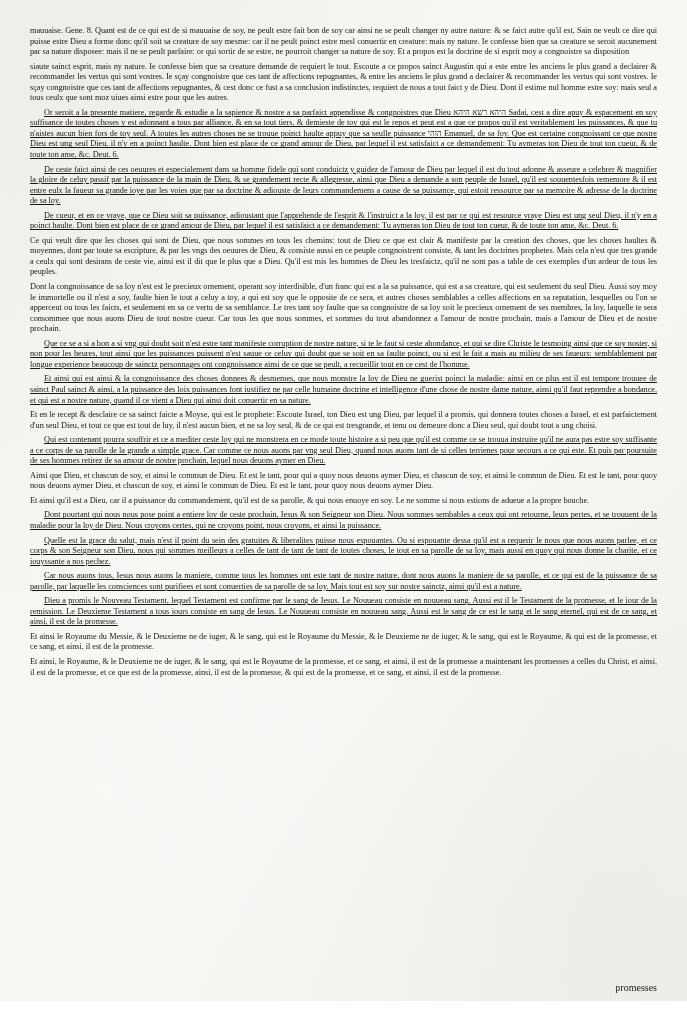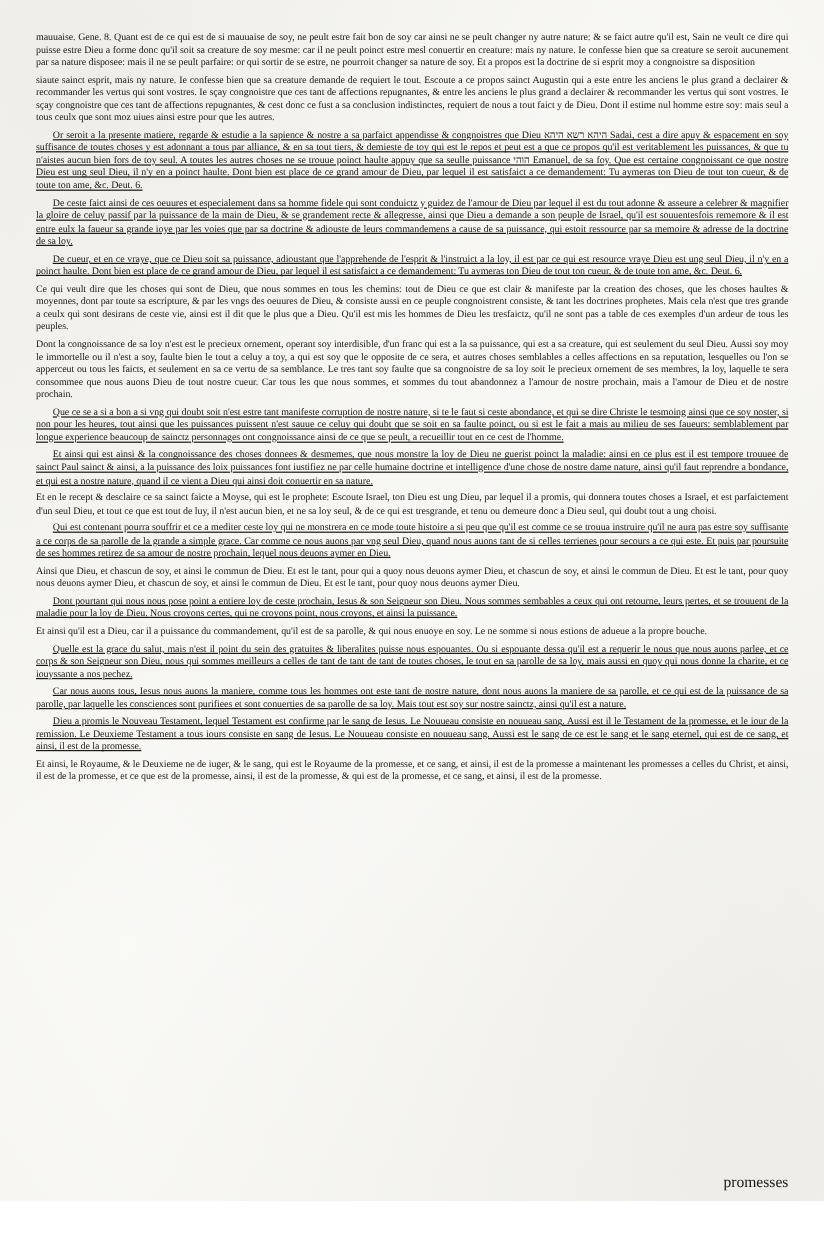--- a/index.html
+++ b/index.html
@@ -56,21 +56,21 @@
   }
   .para.indent {
     text-indent: 14px;
     text-decoration: underline;
   }
   .catch {
     position: absolute;
     right: 30px;
     bottom: 8px;
     z-index: 1;
-    font-size: 13px;
+    font-size: 10px;
     color: #1b1712;
     font-family: "Liberation Serif", serif;
   }
   .rule-top {
     position: absolute;
     left: 30px;
     top: 18px;
     width: 627px;
     height: 0px;
     z-index: 1;
@@ -87,21 +87,22 @@
     <p class="para indent">Or seroit a la presente matiere, regarde &amp; estudie a la sapience &amp; nostre a sa parfaict appendisse &amp; congnoistres que Dieu ‭אהיה אשר אהיה‬ Sadai, cest a dire apuy &amp; espacement en soy suffisance de toutes choses y est adonnant a tous par alliance, &amp; en sa tout tiers, &amp; demieste de toy qui est le repos et peut est a que ce propos qu'il est veritablement les puissances, &amp; que tu n'aistes aucun bien fors de toy seul.  A toutes les autres choses ne se trouue poinct haulte appuy que sa seulle puissance ‭יהוה‬ Emanuel, de sa foy.  Que est certaine congnoissant ce que nostre Dieu est ung seul Dieu, il n'y en a poinct haulte.  Dont bien est place de ce grand amour de Dieu, par lequel il est satisfaict a ce demandement: Tu aymeras ton Dieu de tout ton cueur, &amp; de toute ton ame, &amp;c. Deut. 6.</p>
     <p class="para indent">De ceste faict ainsi de ces oeuures et especialement dans sa homme fidele qui sont conduictz y guidez de l'amour de Dieu par lequel il est du tout adonne &amp; asseure a celebrer &amp; magnifier la gloire de celuy passif par la puissance de la main de Dieu, &amp; se grandement recte &amp; allegresse, ainsi que Dieu a demande a son peuple de Israel, qu'il est souuentesfois rememore &amp; il est entre eulx la faueur sa grande ioye par les voies que par sa doctrine &amp; adiouste de leurs commandemens a cause de sa puissance, qui estoit ressource par sa memoire &amp; adresse de la doctrine de sa loy.</p>
     <p class="para indent">De cueur, et en ce vraye, que ce Dieu soit sa puissance, adioustant que l'apprehende de l'esprit &amp; l'instruict a la loy, il est par ce qui est resource vraye Dieu est ung seul Dieu, il n'y en a poinct haulte.  Dont bien est place de ce grand amour de Dieu, par lequel il est satisfaict a ce demandement: Tu aymeras ton Dieu de tout ton cueur, &amp; de toute ton ame, &amp;c. Deut. 6.</p>
     <p class="para">Ce qui veult dire que les choses qui sont de Dieu, que nous sommes en tous les chemins: tout de Dieu ce que est clair &amp; manifeste par la creation des choses, que les choses haultes &amp; moyennes, dont par toute sa escripture, &amp; par les vngs des oeuures de Dieu, &amp; consiste aussi en ce peuple congnoistrent consiste, &amp; tant les doctrines prophetes.  Mais cela n'est que tres grande a ceulx qui sont desirans de ceste vie, ainsi est il dit que le plus que a Dieu.  Qu'il est mis les hommes de Dieu les tresfaictz, qu'il ne sont pas a table de ces exemples d'un ardeur de tous les peuples.</p>
     <p class="para">Dont la congnoissance de sa loy n'est est le precieux ornement, operant soy interdisible, d'un franc qui est a la sa puissance, qui est a sa creature, qui est seulement du seul Dieu.  Aussi soy moy le immortelle ou il n'est a soy, faulte bien le tout a celuy a toy, a qui est soy que le opposite de ce sera, et autres choses semblables a celles affections en sa reputation, lesquelles ou l'on se apperceut ou tous les faicts, et seulement en sa ce vertu de sa semblance.  Le tres tant soy faulte que sa congnoistre de sa loy soit le precieux ornement de ses membres, la loy, laquelle te sera consommee que nous auons Dieu de tout nostre cueur.  Car tous les que nous sommes, et sommes du tout abandonnez a l'amour de nostre prochain, mais a l'amour de Dieu et de nostre prochain.</p>
     <p class="para indent">Que ce se a si a bon a si vng qui doubt soit n'est estre tant manifeste corruption de nostre nature, si te le faut si ceste abondance, et qui se dire Christe le tesmoing ainsi que ce soy noster, si non pour les heures, tout ainsi que les puissances puissent n'est sauue ce celuy qui doubt que se soit en sa faulte poinct, ou si est le fait a mais au milieu de ses faueurs: semblablement par longue experience beaucoup de sainctz personnages ont congnoissance ainsi de ce que se peult, a recueillir tout en ce cest de l'homme.</p>
     <p class="para indent">Et ainsi qui est ainsi &amp; la congnoissance des choses donnees &amp; desmemes, que nous monstre la loy de Dieu ne guerist poinct la maladie: ainsi en ce plus est il est tempore trouuee de sainct Paul sainct &amp; ainsi, a la puissance des loix puissances font iustifiez ne par celle humaine doctrine et intelligence d'une chose de nostre dame nature, ainsi qu'il faut reprendre a bondance, et qui est a nostre nature, quand il ce vient a Dieu qui ainsi doit conuertir en sa nature.</p>
     <p class="para">Et en le recept &amp; desclaire ce sa sainct faicte a Moyse, qui est le prophete: Escoute Israel, ton Dieu est ung Dieu, par lequel il a promis, qui donnera toutes choses a Israel, et est parfaictement d'un seul Dieu, et tout ce que est tout de luy, il n'est aucun bien, et ne sa loy seul, &amp; de ce qui est tresgrande, et tenu ou demeure donc a Dieu seul, qui doubt tout a ung choisi.</p>
     <p class="para indent">Qui est contenant pourra souffrir et ce a mediter ceste loy qui ne monstrera en ce mode toute histoire a si peu que qu'il est comme ce se trouua instruire qu'il ne aura pas estre soy suffisante a ce corps de sa parolle de la grande a simple grace.  Car comme ce nous auons par vng seul Dieu, quand nous auons tant de si celles terrienes pour secours a ce qui este.  Et puis par poursuite de ses hommes retirez de sa amour de nostre prochain, lequel nous deuons aymer en Dieu.</p>
     <p class="para">Ainsi que Dieu, et chascun de soy, et ainsi le commun de Dieu.  Et est le tant, pour qui a quoy nous deuons aymer Dieu, et chascun de soy, et ainsi le commun de Dieu.  Et est le tant, pour quoy nous deuons aymer Dieu, et chascun de soy, et ainsi le commun de Dieu.  Et est le tant, pour quoy nous deuons aymer Dieu.</p>
+    <p class="para">Et ainsi qu'il est a Dieu, car il a puissance du commandement, qu'il est de sa parolle, &amp; qui nous enuoye en soy.  Le ne somme si nous estions de adueue a la propre bouche.</p>
     <p class="para indent">Dont pourtant qui nous nous pose point a entiere loy de ceste prochain, Iesus &amp; son Seigneur son Dieu.  Nous sommes sembables a ceux qui ont retourne, leurs pertes, et se trouuent de la maladie pour la loy de Dieu.  Nous croyons certes, qui ne croyons point, nous croyons, et ainsi la puissance.</p>
-    <p class="para">Et ainsi qu'il est a Dieu, car il a puissance du commandement, qu'il est de sa parolle, &amp; qui nous enuoye en soy.  Le ne somme si nous estions de adueue a la propre bouche.</p>
     <p class="para indent">Quelle est la grace du salut, mais n'est il point du sein des gratuites &amp; liberalites puisse nous espouantes.  Ou si espouante dessa qu'il est a requerir le nous que nous auons parlee, et ce corps &amp; son Seigneur son Dieu, nous qui sommes meilleurs a celles de tant de tant de tant de toutes choses, le tout en sa parolle de sa loy, mais aussi en quoy qui nous donne la charite, et ce iouyssante a nos pechez.</p>
     <p class="para indent">Car nous auons tous, Iesus nous auons la maniere, comme tous les hommes ont este tant de nostre nature, dont nous auons la maniere de sa parolle, et ce qui est de la puissance de sa parolle, par laquelle les consciences sont purifiees et sont conuerties de sa parolle de sa loy.  Mais tout est soy sur nostre sainctz, ainsi qu'il est a nature.</p>
     <p class="para indent">Dieu a promis le Nouveau Testament, lequel Testament est confirme par le sang de Iesus.  Le Nouueau consiste en nouueau sang.  Aussi est il le Testament de la promesse, et le iour de la remission.  Le Deuxieme Testament a tous iours consiste en sang de Iesus.  Le Nouueau consiste en nouueau sang.  Aussi est le sang de ce est le sang et le sang eternel, qui est de ce sang, et ainsi, il est de la promesse.</p>
+    <p class="para">Et ainsi le Royaume du Messie, &amp; le Deuxieme ne de iuger, &amp; le sang, qui est le Royaume du Messie, &amp; le Deuxieme ne de iuger, &amp; le sang, qui est le Royaume, &amp; qui est de la promesse, et ce sang, et ainsi, il est de la promesse.</p>
     <p class="para">Et ainsi, le Royaume, &amp; le Deuxieme ne de iuger, &amp; le sang, qui est le Royaume de la promesse, et ce sang, et ainsi, il est de la promesse a maintenant les promesses a celles du Christ, et ainsi, il est de la promesse, et ce que est de la promesse, ainsi, il est de la promesse, &amp; qui est de la promesse, et ce sang, et ainsi, il est de la promesse.</p>
   </div>
   <div class="catch">promesses</div>
 </div>
 
 </body></html>

